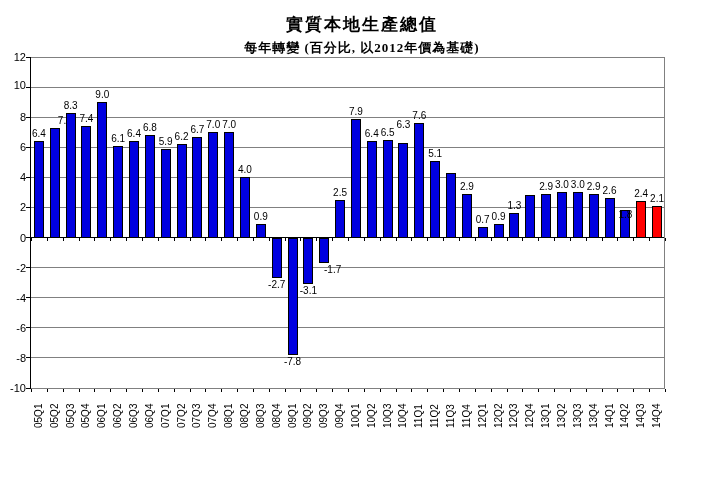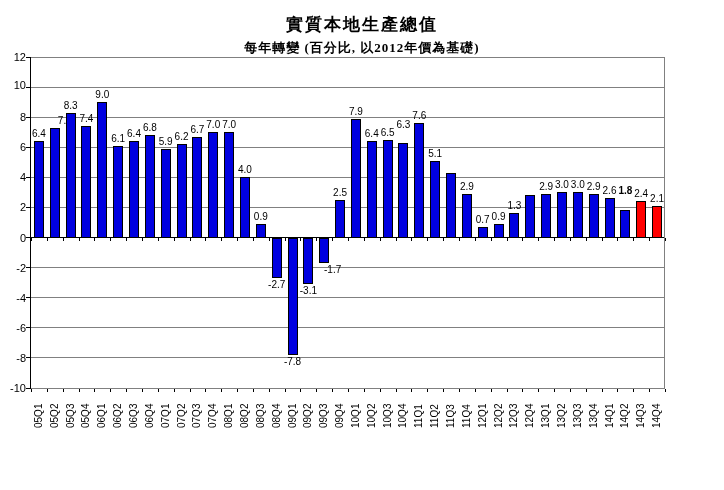--- a/index.html
+++ b/index.html
@@ -254,21 +254,21 @@
       <div class="bar" style="left: 541.825px; top: 135.409px; width: 10px; height: 45.1364px; background: rgb(0, 0, 224); border-color: rgb(0, 0, 0);"></div>
       <div class="dlabel" style="left: 529.825px; top: 122.409px;">3.0</div>
       <div class="xlab" style="left: 529.825px; top: 348px;">13Q3</div>
       <div class="bar" style="left: 557.675px; top: 136.914px; width: 10px; height: 43.6318px; background: rgb(0, 0, 224); border-color: rgb(0, 0, 0);"></div>
       <div class="dlabel" style="left: 545.675px; top: 123.914px;">2.9</div>
       <div class="xlab" style="left: 545.675px; top: 348px;">13Q4</div>
       <div class="bar" style="left: 573.525px; top: 141.427px; width: 10px; height: 39.1182px; background: rgb(0, 0, 224); border-color: rgb(0, 0, 0);"></div>
       <div class="dlabel" style="left: 561.525px; top: 128.427px;">2.6</div>
       <div class="xlab" style="left: 561.525px; top: 348px;">14Q1</div>
       <div class="bar" style="left: 589.375px; top: 153.464px; width: 10px; height: 27.0818px; background: rgb(0, 0, 224); border-color: rgb(0, 0, 0);"></div>
-      <div class="dlabel" style="left: 577.375px; top: 128px; font-weight: bold;">1.8</div>
+      <div class="dlabel" style="left: 577.375px; top: 152px;">1.8</div>
       <div class="xlab" style="left: 577.375px; top: 348px;">14Q2</div>
       <div class="bar" style="left: 605.225px; top: 144.436px; width: 10px; height: 36.1091px; background: rgb(255, 0, 0); border-color: rgb(0, 0, 0);"></div>
       <div class="dlabel" style="left: 593.225px; top: 131.436px;">2.4</div>
       <div class="xlab" style="left: 593.225px; top: 348px;">14Q3</div>
       <div class="bar" style="left: 621.075px; top: 148.95px; width: 10px; height: 31.5955px; background: rgb(255, 0, 0); border-color: rgb(0, 0, 0);"></div>
       <div class="dlabel" style="left: 609.075px; top: 135.95px;">2.1</div>
       <div class="xlab" style="left: 609.075px; top: 348px;">14Q4</div>
     </div>
 </div>
 

